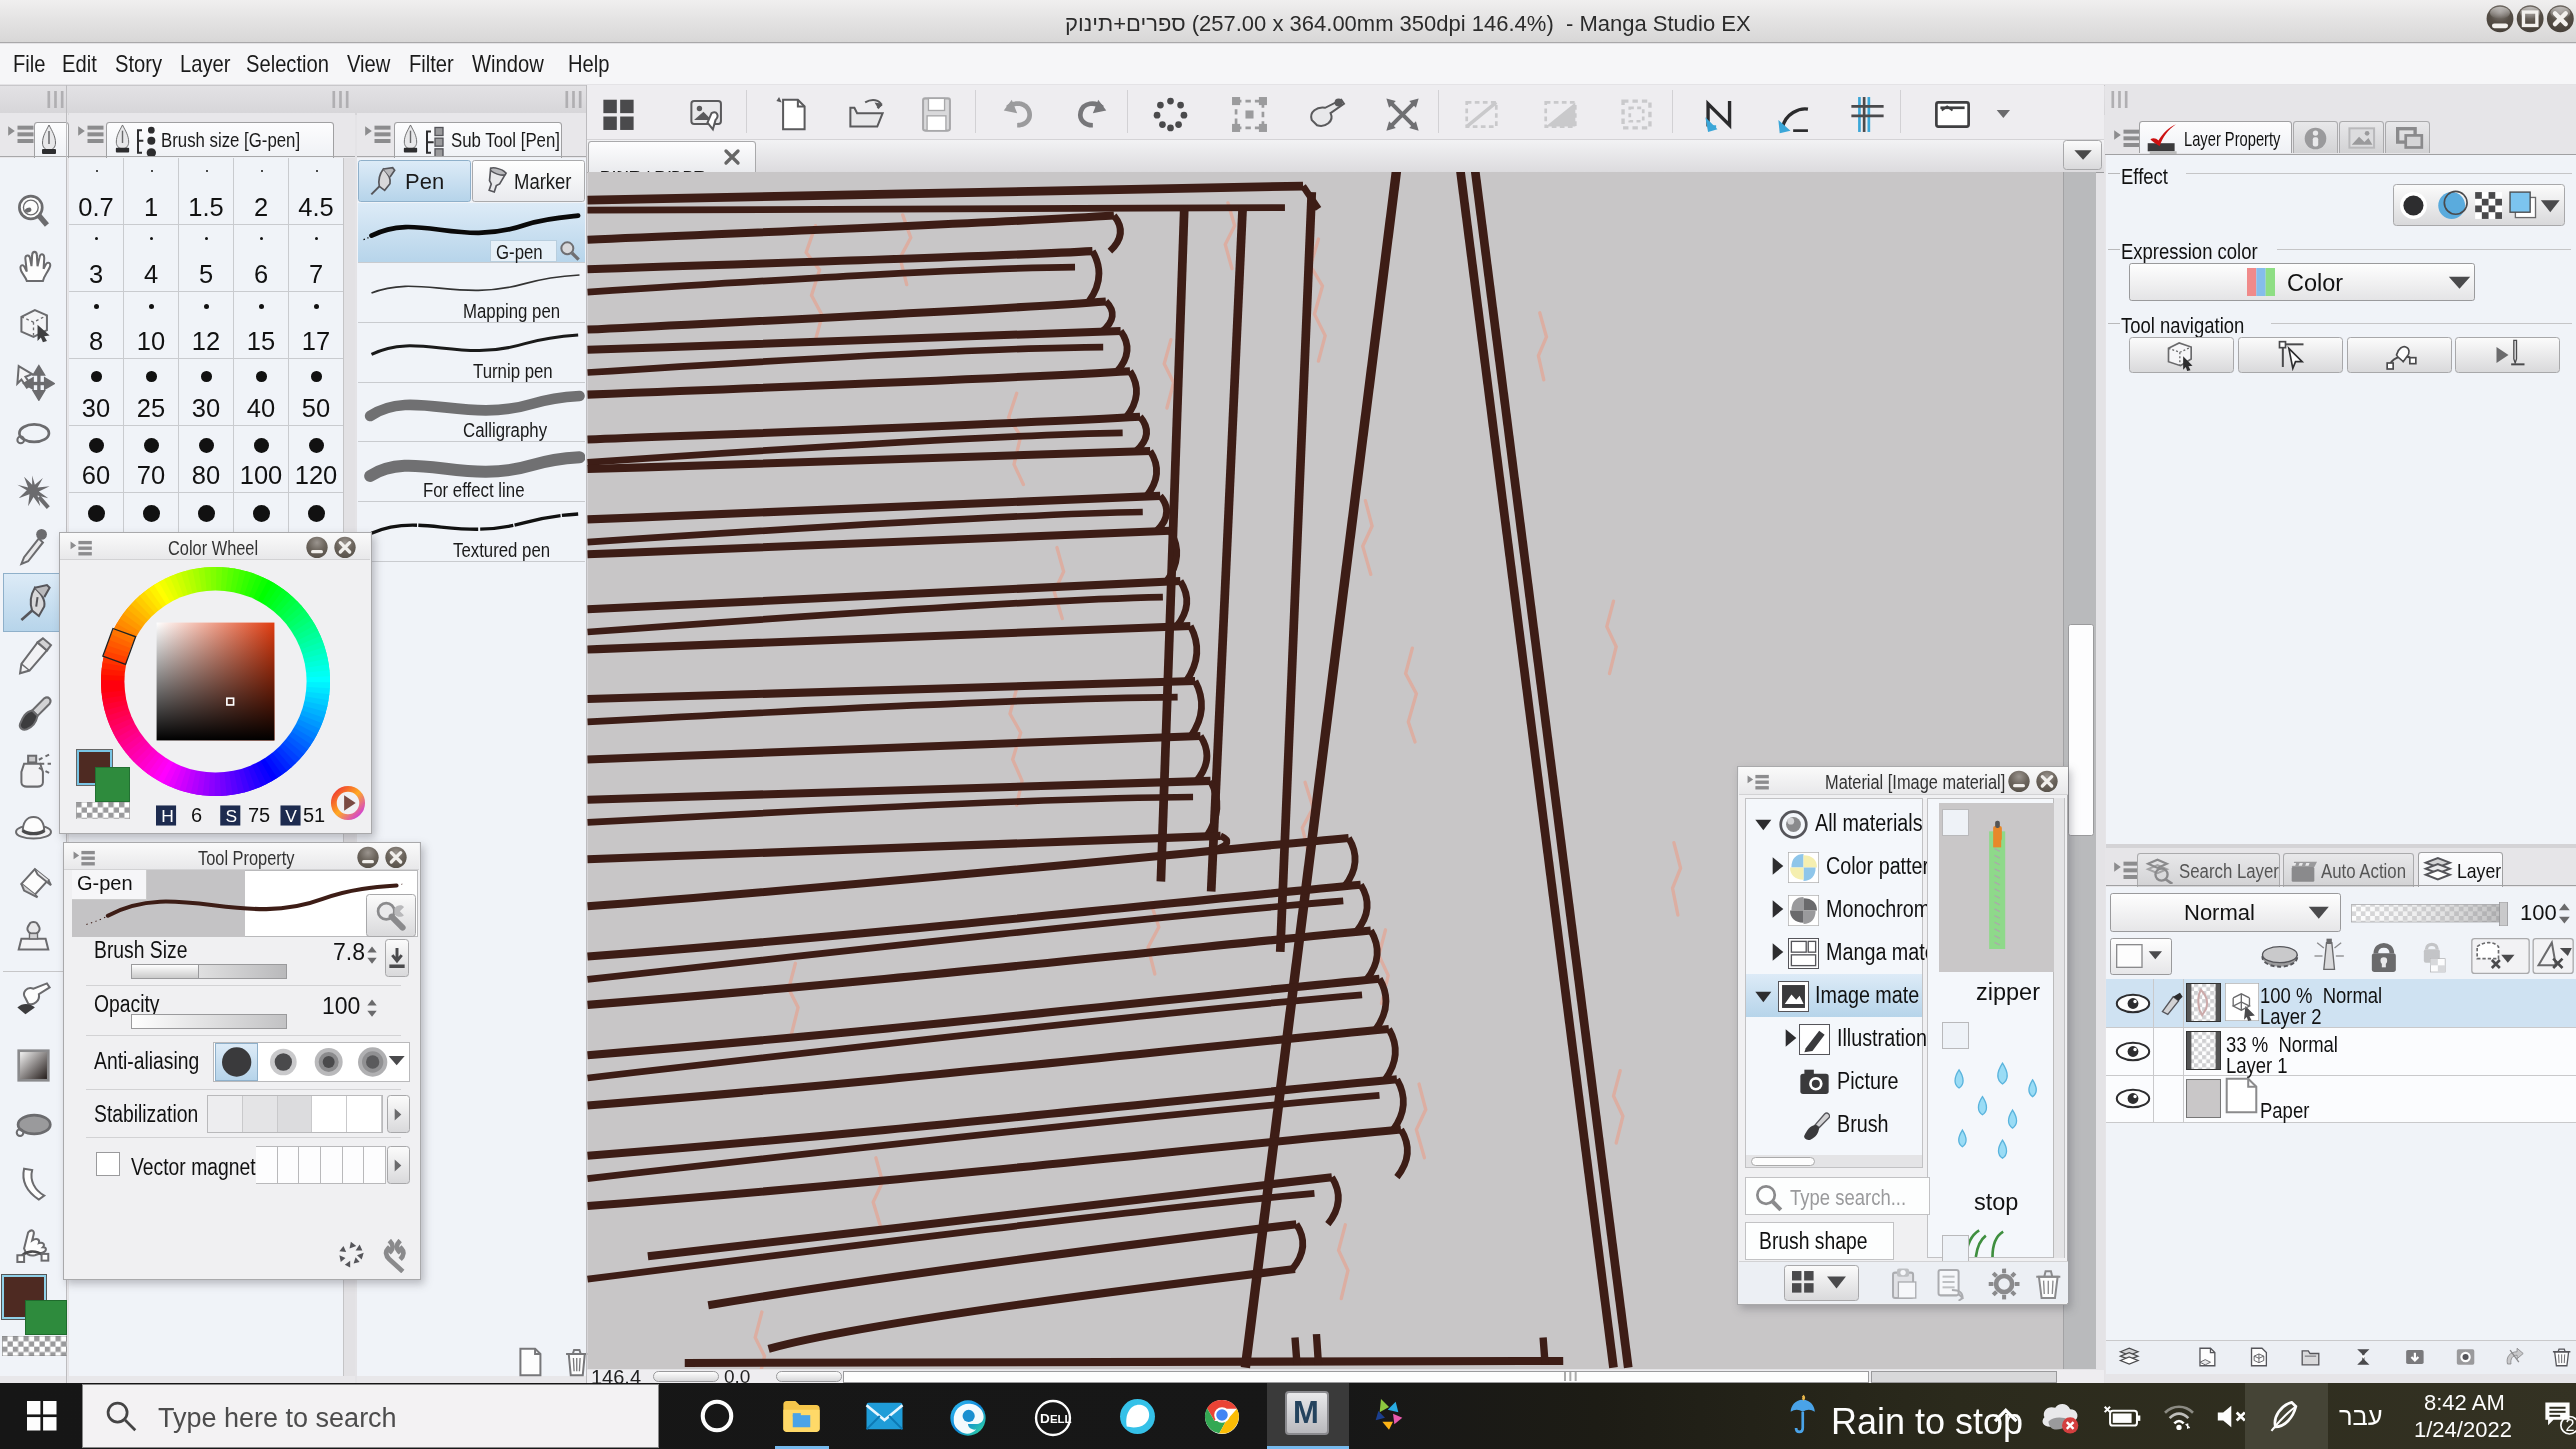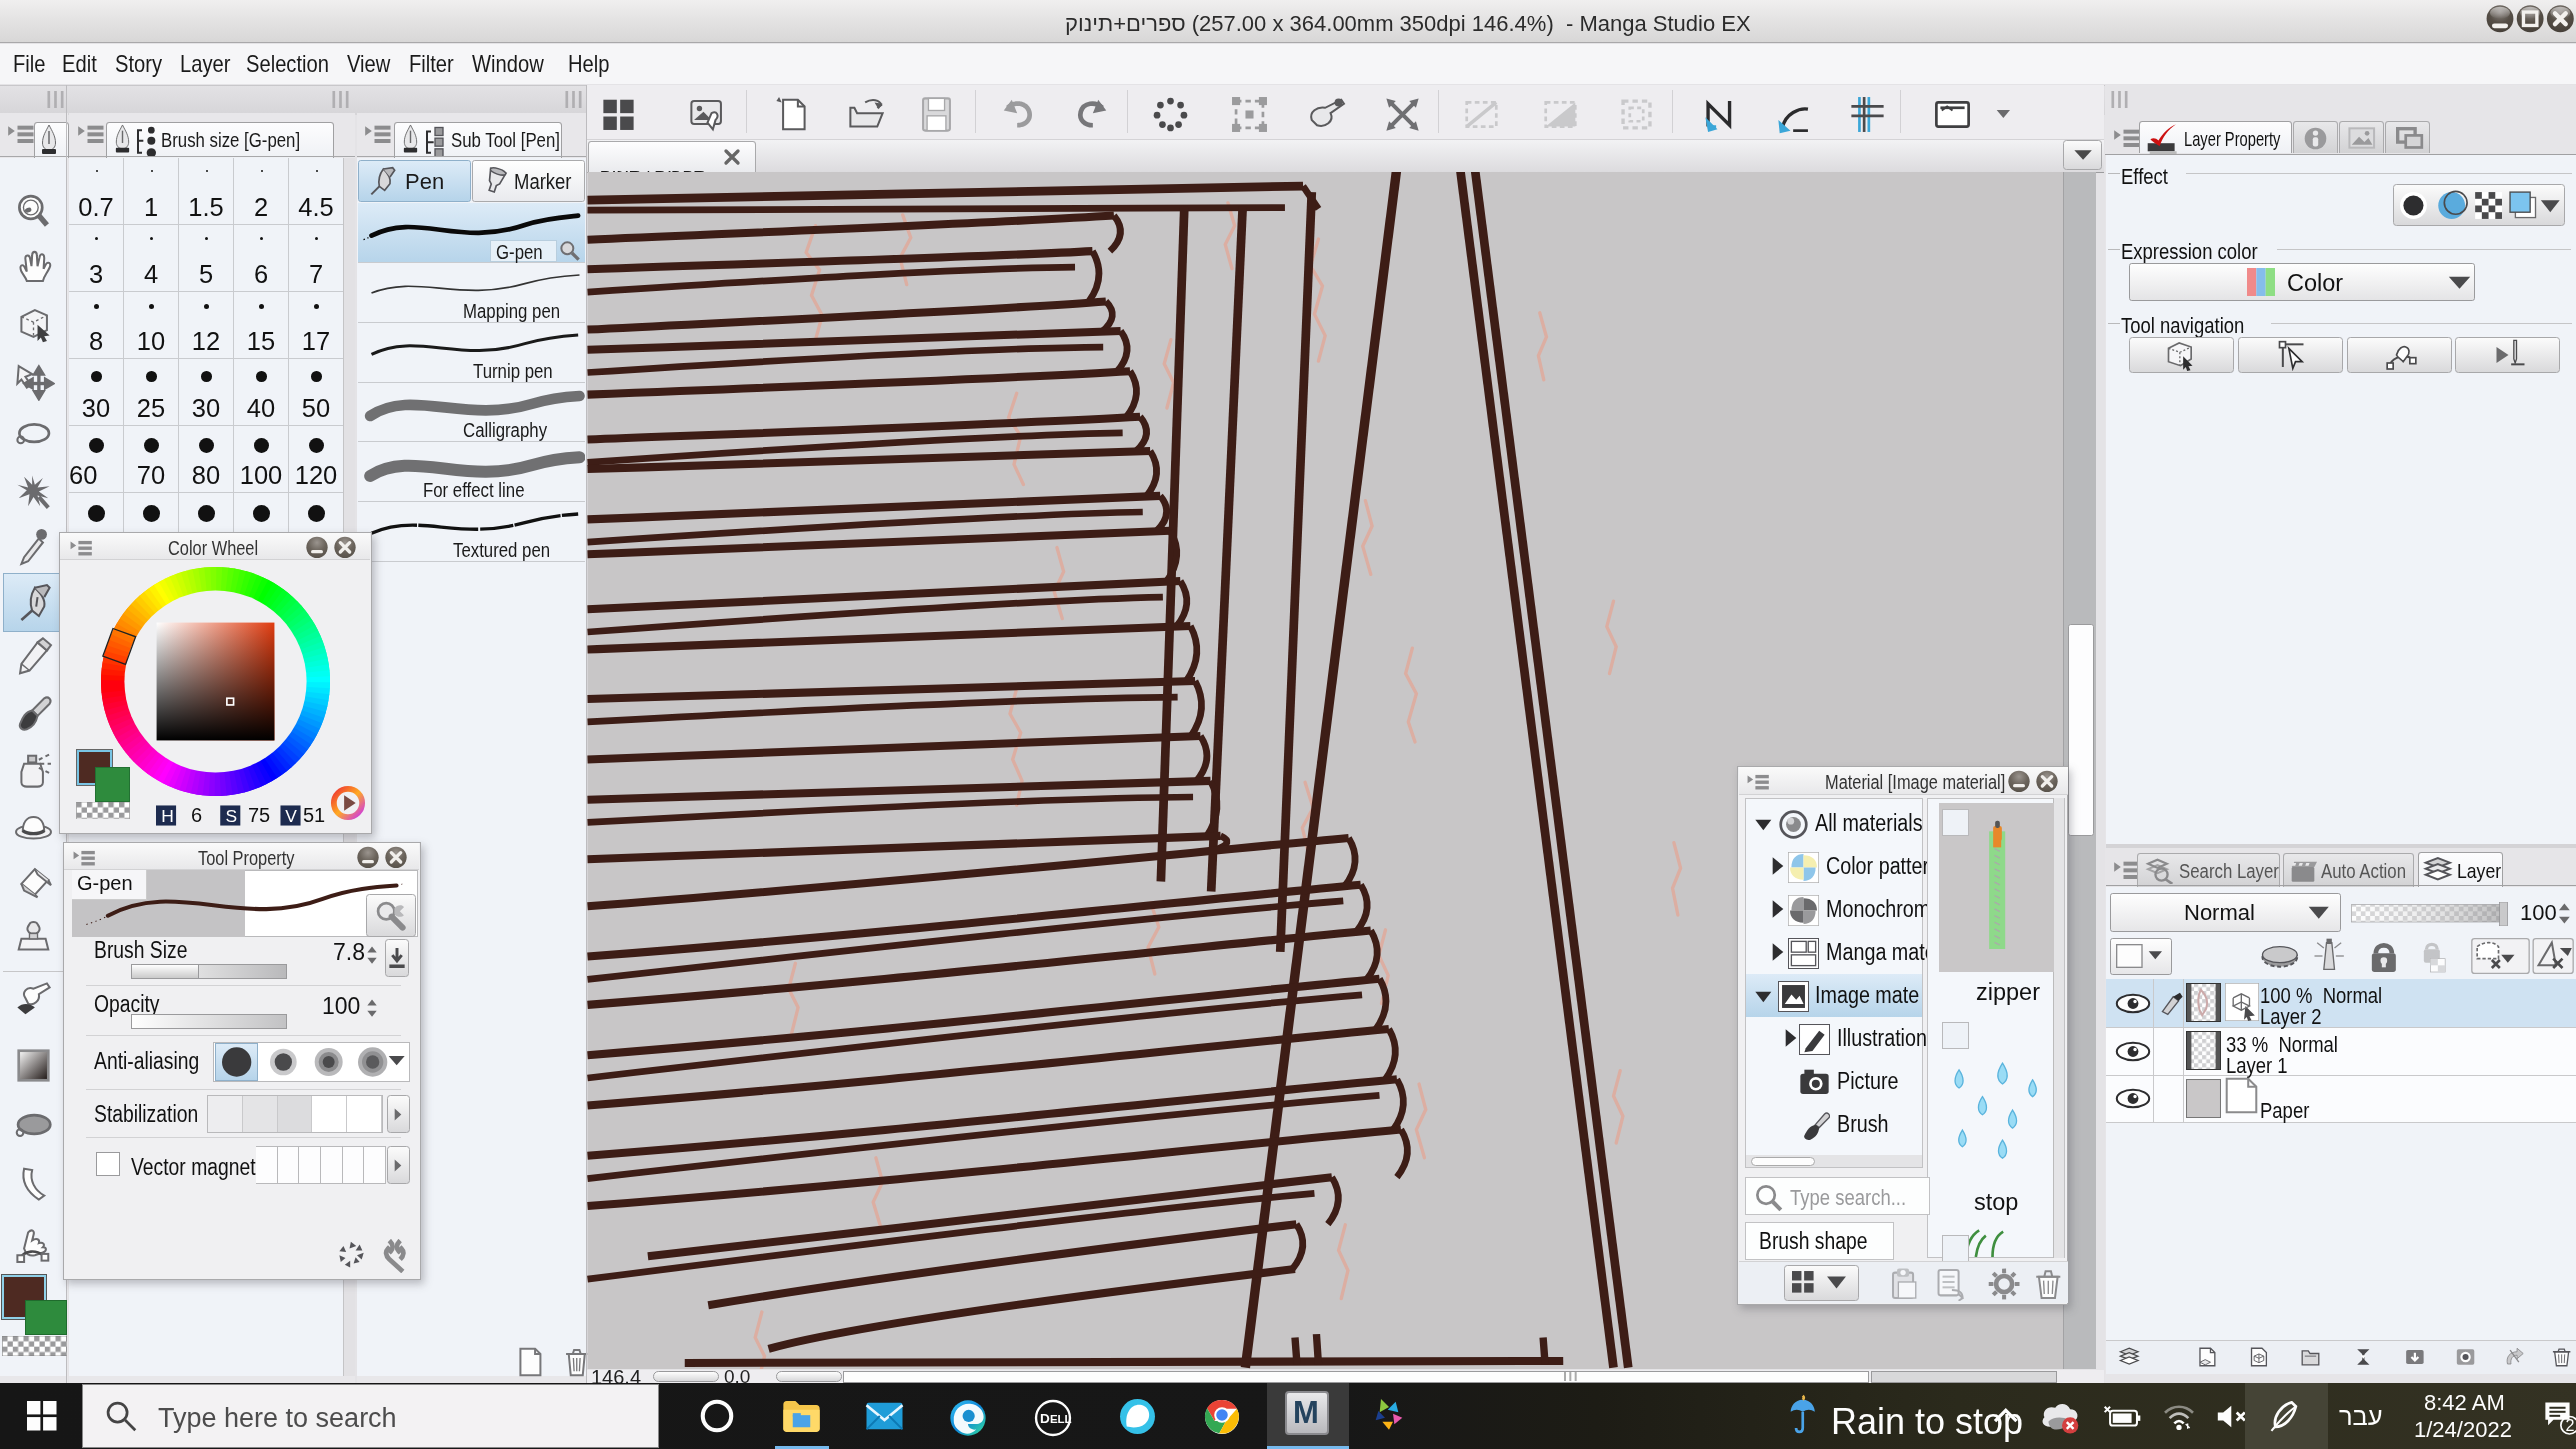--- a/index.html
+++ b/index.html
@@ -434,21 +434,21 @@
     <div class="abs" style="left:132px;top:213px;width:10.7px;height:10.7px;border-radius:50%;background:#111;"></div>
     <div class="abs" style="left:110px;top:236px;width:54px;text-align:center;font-size:25.5px;color:#111;">30</div>
     <div class="abs" style="left:219px;top:201px;width:1.3px;height:66px;background:#c9cbcf;"></div>
     <div class="abs" style="left:187px;top:213px;width:10.7px;height:10.7px;border-radius:50%;background:#111;"></div>
     <div class="abs" style="left:165px;top:236px;width:54px;text-align:center;font-size:25.5px;color:#111;">40</div>
     <div class="abs" style="left:242px;top:213px;width:10.7px;height:10.7px;border-radius:50%;background:#111;"></div>
     <div class="abs" style="left:220px;top:236px;width:54px;text-align:center;font-size:25.5px;color:#111;">50</div>
     <div class="abs" style="left:0;top:334px;width:274px;height:1.3px;background:#c9cbcf;"></div>
     <div class="abs" style="left:54px;top:268px;width:1.3px;height:66px;background:#c9cbcf;"></div>
     <div class="abs" style="left:20px;top:280px;width:14.8px;height:14.8px;border-radius:50%;background:#111;"></div>
-    <div class="abs" style="left:0px;top:303px;width:54px;text-align:left;font-size:25.5px;color:#111;">60</div>
+    <div class="abs" style="left:0px;top:303px;width:54px;text-align:center;font-size:25.5px;color:#111;">60</div>
     <div class="abs" style="left:109px;top:268px;width:1.3px;height:66px;background:#c9cbcf;"></div>
     <div class="abs" style="left:75px;top:280px;width:14.8px;height:14.8px;border-radius:50%;background:#111;"></div>
     <div class="abs" style="left:55px;top:303px;width:54px;text-align:center;font-size:25.5px;color:#111;">70</div>
     <div class="abs" style="left:164px;top:268px;width:1.3px;height:66px;background:#c9cbcf;"></div>
     <div class="abs" style="left:130px;top:280px;width:14.8px;height:14.8px;border-radius:50%;background:#111;"></div>
     <div class="abs" style="left:110px;top:303px;width:54px;text-align:center;font-size:25.5px;color:#111;">80</div>
     <div class="abs" style="left:219px;top:268px;width:1.3px;height:66px;background:#c9cbcf;"></div>
     <div class="abs" style="left:185px;top:280px;width:14.8px;height:14.8px;border-radius:50%;background:#111;"></div>
     <div class="abs" style="left:165px;top:303px;width:54px;text-align:center;font-size:25.5px;color:#111;">100</div>
     <div class="abs" style="left:240px;top:280px;width:14.8px;height:14.8px;border-radius:50%;background:#111;"></div>

